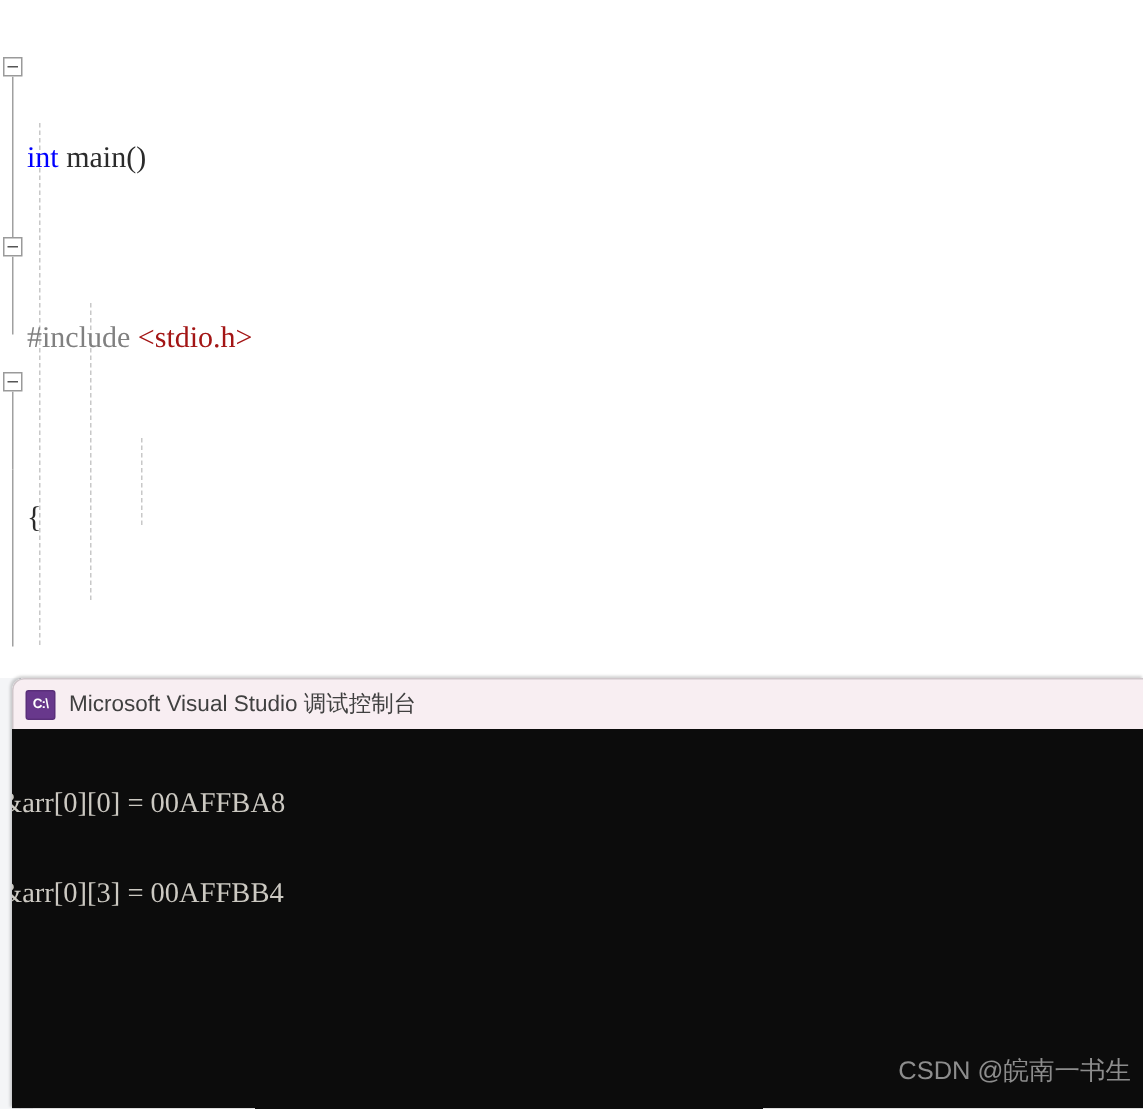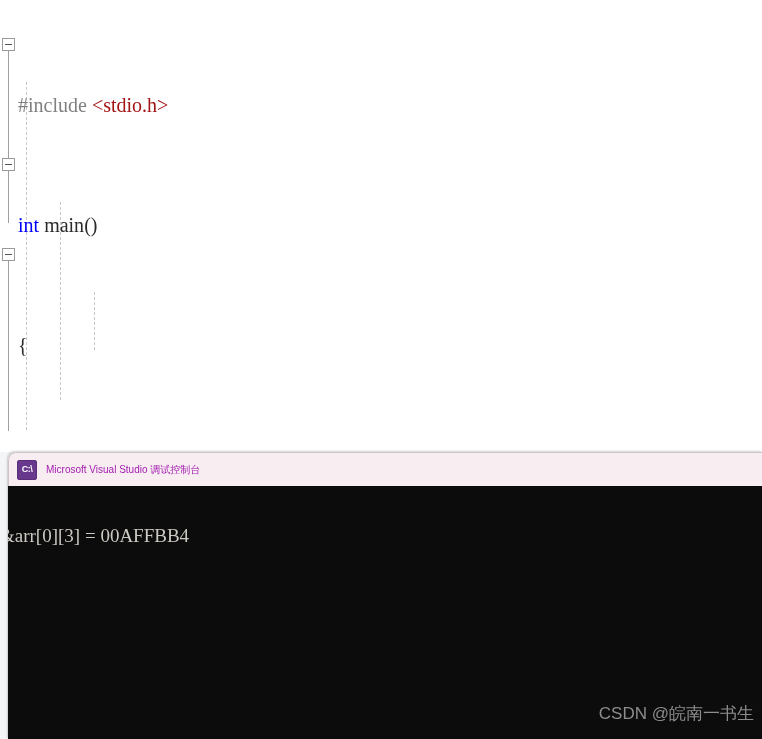--- a/index.html
+++ b/index.html
@@ -157,22 +157,22 @@
   #console-icon span {
     color: #ffffff;
     font-family: "Liberation Sans", "DejaVu Sans", sans-serif;
     font-size: 9px;
     font-weight: bold;
     letter-spacing: -0.5px;
     line-height: 1;
   }
   #console-title {
     font-family: "Liberation Sans", "DejaVu Sans", sans-serif;
-    font-size: 10px;
-    color: #a21caf;
+    font-size: 15px;
+    color: #404040;
     white-space: nowrap;
   }
   #console-body {
     position: relative;
     height: 253px;
     background: #0c0c0c;
     overflow: hidden;
   }
   #console-lines {
     position: absolute;
@@ -213,23 +213,23 @@
     <div class="collapse-box" style="top:158px;"></div>
     <div class="collapse-box" style="top:248px;"></div>
   </div>
 
   <div class="indent-guide" style="left:26px; top:82px;  height:348px;"></div>
   <div class="indent-guide" style="left:60px; top:202px; height:198px;"></div>
   <div class="indent-guide" style="left:94px; top:292px; height:58px;"></div>
 
   <div class="code">
 
+    <div class="line"><span class="c-kw">int</span><span class="c-plain"> </span><span class="c-func">main</span><span class="c-brk">()</span></div>
+
     <div class="line"><span class="c-pre">#include</span><span class="c-plain"> </span><span class="c-inc">&lt;stdio.h&gt;</span></div>
-
-    <div class="line"><span class="c-kw">int</span><span class="c-plain"> </span><span class="c-func">main</span><span class="c-brk">()</span></div>
 
     <div class="line"><span class="c-brk">{</span></div>
 
     <div class="line"></div>
 
     
 
     
 
     
@@ -271,20 +271,21 @@
 
   <div id="console-titlebar">
     <div id="console-icon">
       <span>C:\</span>
     </div>
     <div id="console-title">Microsoft Visual Studio 调试控制台</div>
   </div>
 
   <div id="console-body">
     <div id="console-lines">
+      <div class="cline">&amp;arr[0][0] = 00AFFBA8</div>
       <div class="cline">&amp;arr[0][3] = 00AFFBB4</div>
       
       
       
       
       
       
       
       
     </div>

